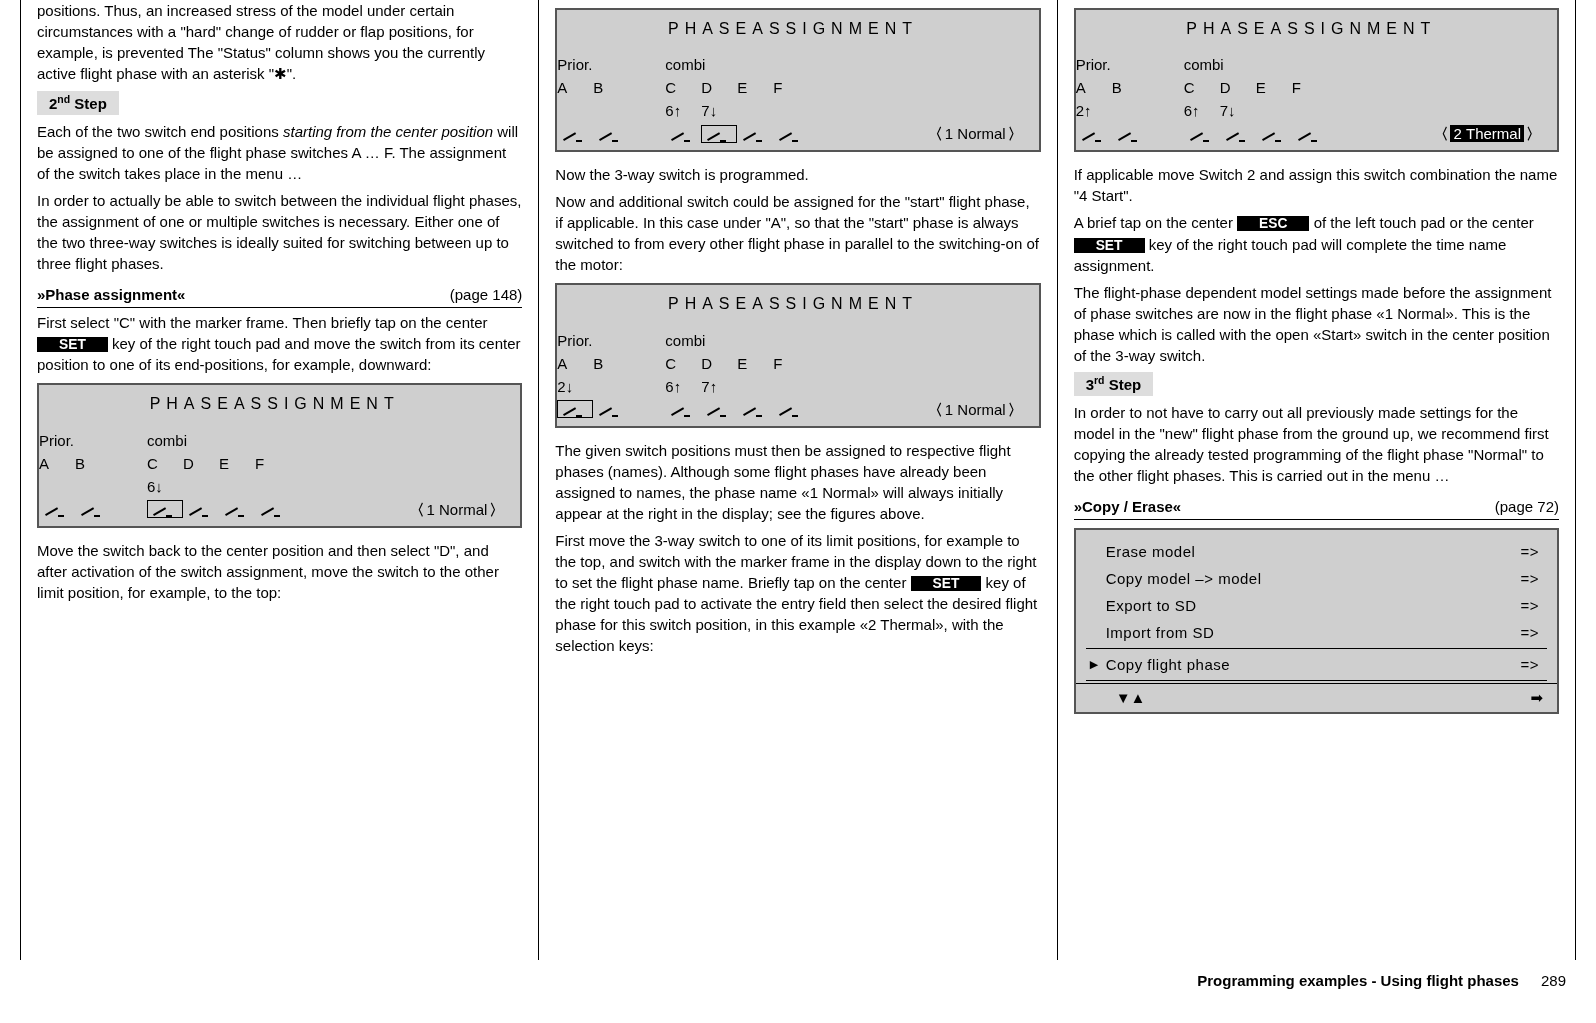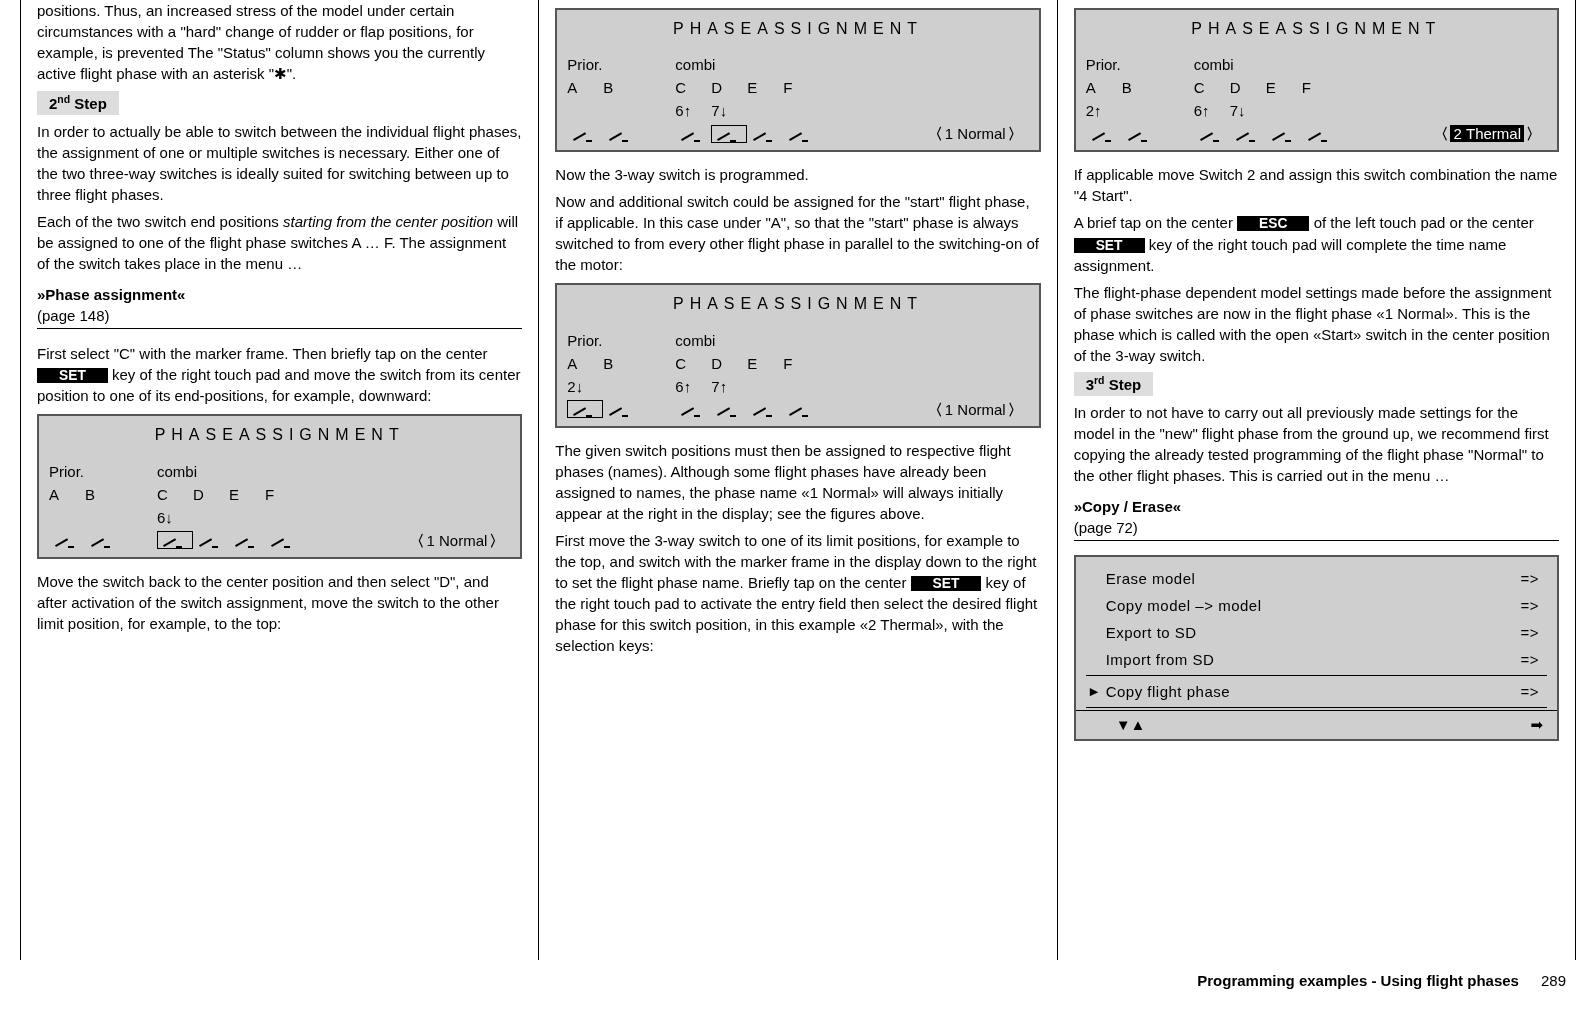--- a/index.html
+++ b/index.html
@@ -3,25 +3,25 @@
 <meta charset="utf-8">
 <style>
 * { box-sizing: border-box; margin: 0; padding: 0; }
 body { font-family: Arial, Helvetica, sans-serif; font-size: 15px; line-height: 1.4; color: #000; background: #fff; width: 1596px; height: 1023px; overflow: hidden; }
 .page { display: flex; gap: 0; height: 960px; padding: 0 20px; }
 .col { flex: 1; padding: 0 16px; border-right: 1px solid #000; }
 .col:first-child { border-left: 1px solid #000; }
 p { margin-bottom: 6px; }
 .step-label { font-weight: bold; background: #ddd; padding: 1px 12px; display: inline-block; }
 .step-label sup { font-size: 0.7em; }
-.menu-ref { display: flex; justify-content: space-between; border-bottom: 1px solid #000; padding: 4px 0 2px 0; margin: 6px 0 14px 0; flex-direction: column; }
+.menu-ref { display: flex; justify-content: space-between; border-bottom: 1px solid #000; padding: 4px 0 2px 0; margin: 6px 0 4px 0; }
 .menu-ref .name { font-weight: bold; }
 .key { background: #000; color: #fff; font-weight: bold; padding: 0 22px; font-size: 0.92em; }
 .italic { font-style: italic; }
-.screen { border: 2px solid #555; background: #cfcfcf; padding: 8px 10px 6px 10px; margin: 8px 0 12px 0; font-family: Arial, sans-serif; }
+.screen { border: 2px solid #555; background: #cfcfcf; padding: 8px 10px 6px 0; margin: 8px 0 12px 0; font-family: Arial, sans-serif; }
 .screen-title { text-align: center; letter-spacing: 6px; font-size: 16px; margin-bottom: 14px; }
 .screen-row { display: flex; gap: 0; align-items: center; font-size: 15px; margin-bottom: 2px; }
 .scell { width: 36px; text-align: left; }
 .sgap { width: 36px; }
 .sw-row { display: flex; align-items: center; }
 .sw { width: 36px; display: inline-flex; justify-content: center; align-items: center; }
 .sw-icon { width: 22px; height: 14px; position: relative; }
 .sw-icon::before { content: ""; position: absolute; left: 0; bottom: 0; width: 14px; height: 2px; background: #000; transform-origin: left bottom; transform: rotate(-30deg); }
 .sw-icon::after { content: ""; position: absolute; left: 12px; bottom: -1px; width: 6px; height: 2px; background: #000; }
 .sw.boxed { border: 1.5px solid #000; padding: 1px; }
@@ -39,22 +39,22 @@
 </head>
 <body>
 
 <div class="page">
 
 <div class="col">
   <p><span>positions. Thus, an increased stress of the model under certain circumstances with a "hard" change of rudder or flap positions, for example, is prevented The "Status" column shows you the currently active flight phase with an asterisk "</span><span class="star">✱</span><span>".</span></p>
 
   <p><span class="step-label"><span>2</span><sup>nd</sup><span> Step</span></span></p>
 
+  <p><span>Each of the two switch end positions </span><span class="italic">starting from the center position</span><span> will be assigned to one of the flight phase switches A … F. The assignment of the switch takes place in the menu …</span></p>
   <p>In order to actually be able to switch between the individual flight phases, the assignment of one or multiple switches is necessary. Either one of the two three-way switches is ideally suited for switching between up to three flight phases.</p>
-  <p><span>Each of the two switch end positions </span><span class="italic">starting from the center position</span><span> will be assigned to one of the flight phase switches A … F. The assignment of the switch takes place in the menu …</span></p>
 
   <div class="menu-ref">
     <span class="name">»Phase assignment«</span>
     <span>(page 148)</span>
   </div>
 
   <p><span>First select "C" with the marker frame. Then briefly tap on the center </span><span class="key">SET</span><span> key of the right touch pad and move the switch from its center position to one of its end-positions, for example, downward:</span></p>
 
   <div class="screen">
     <div class="screen-title">PHASEASSIGNMENT</div>

